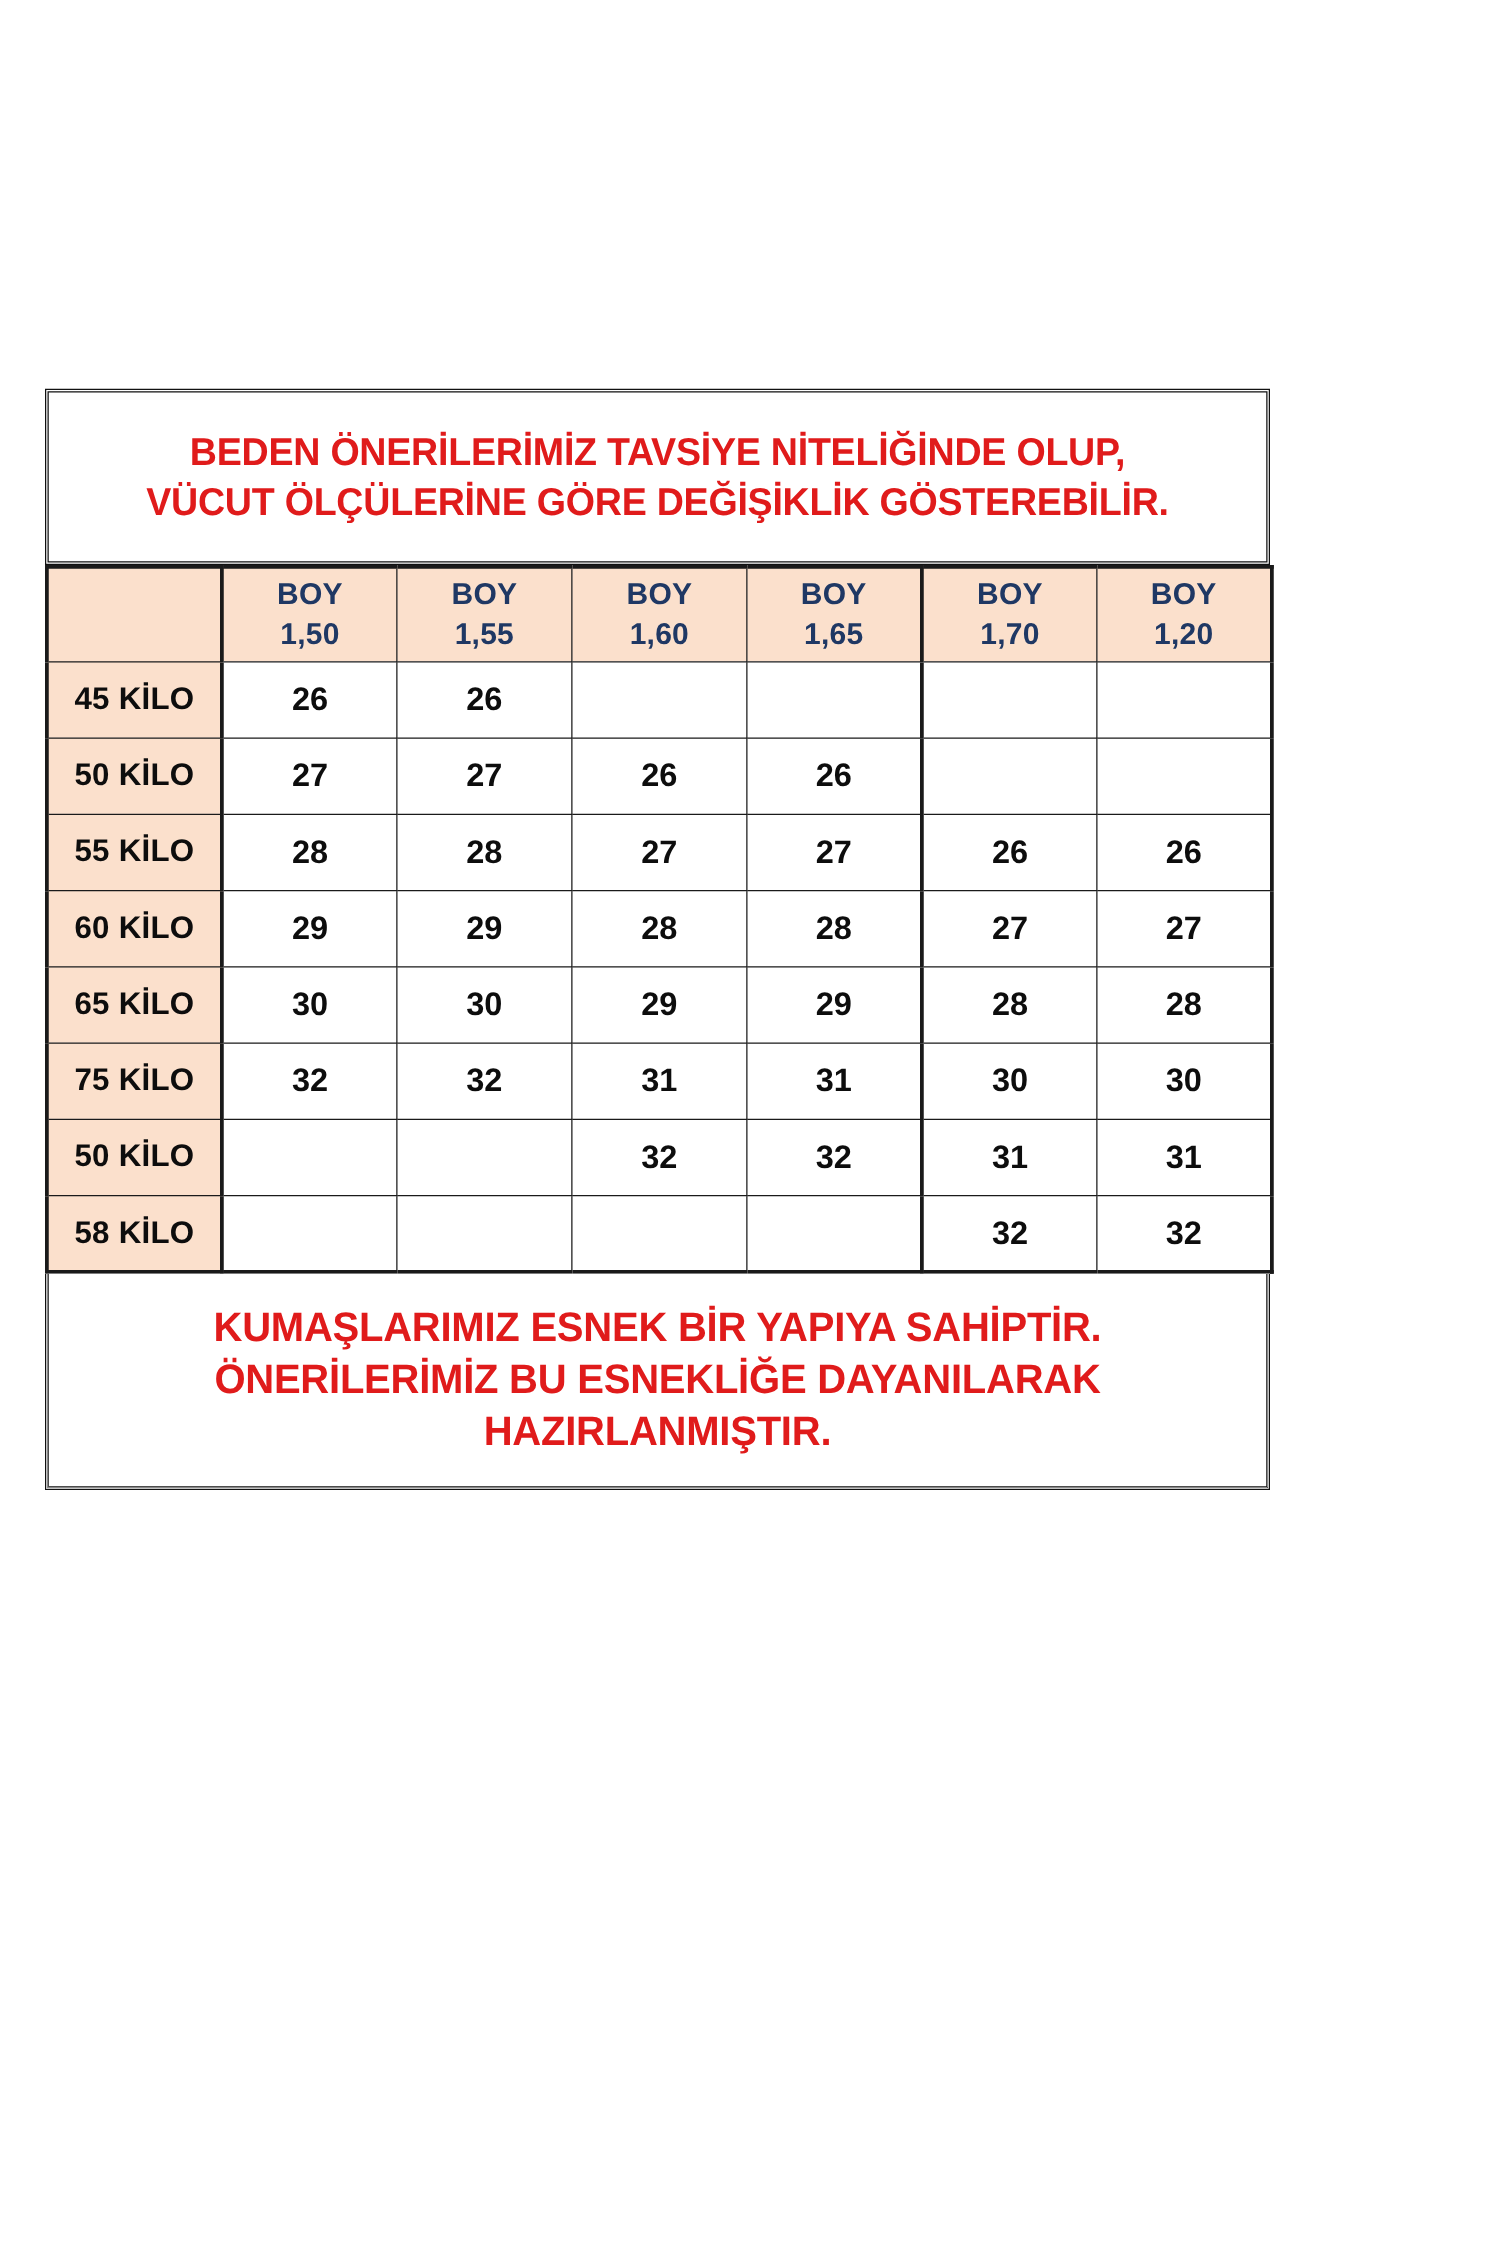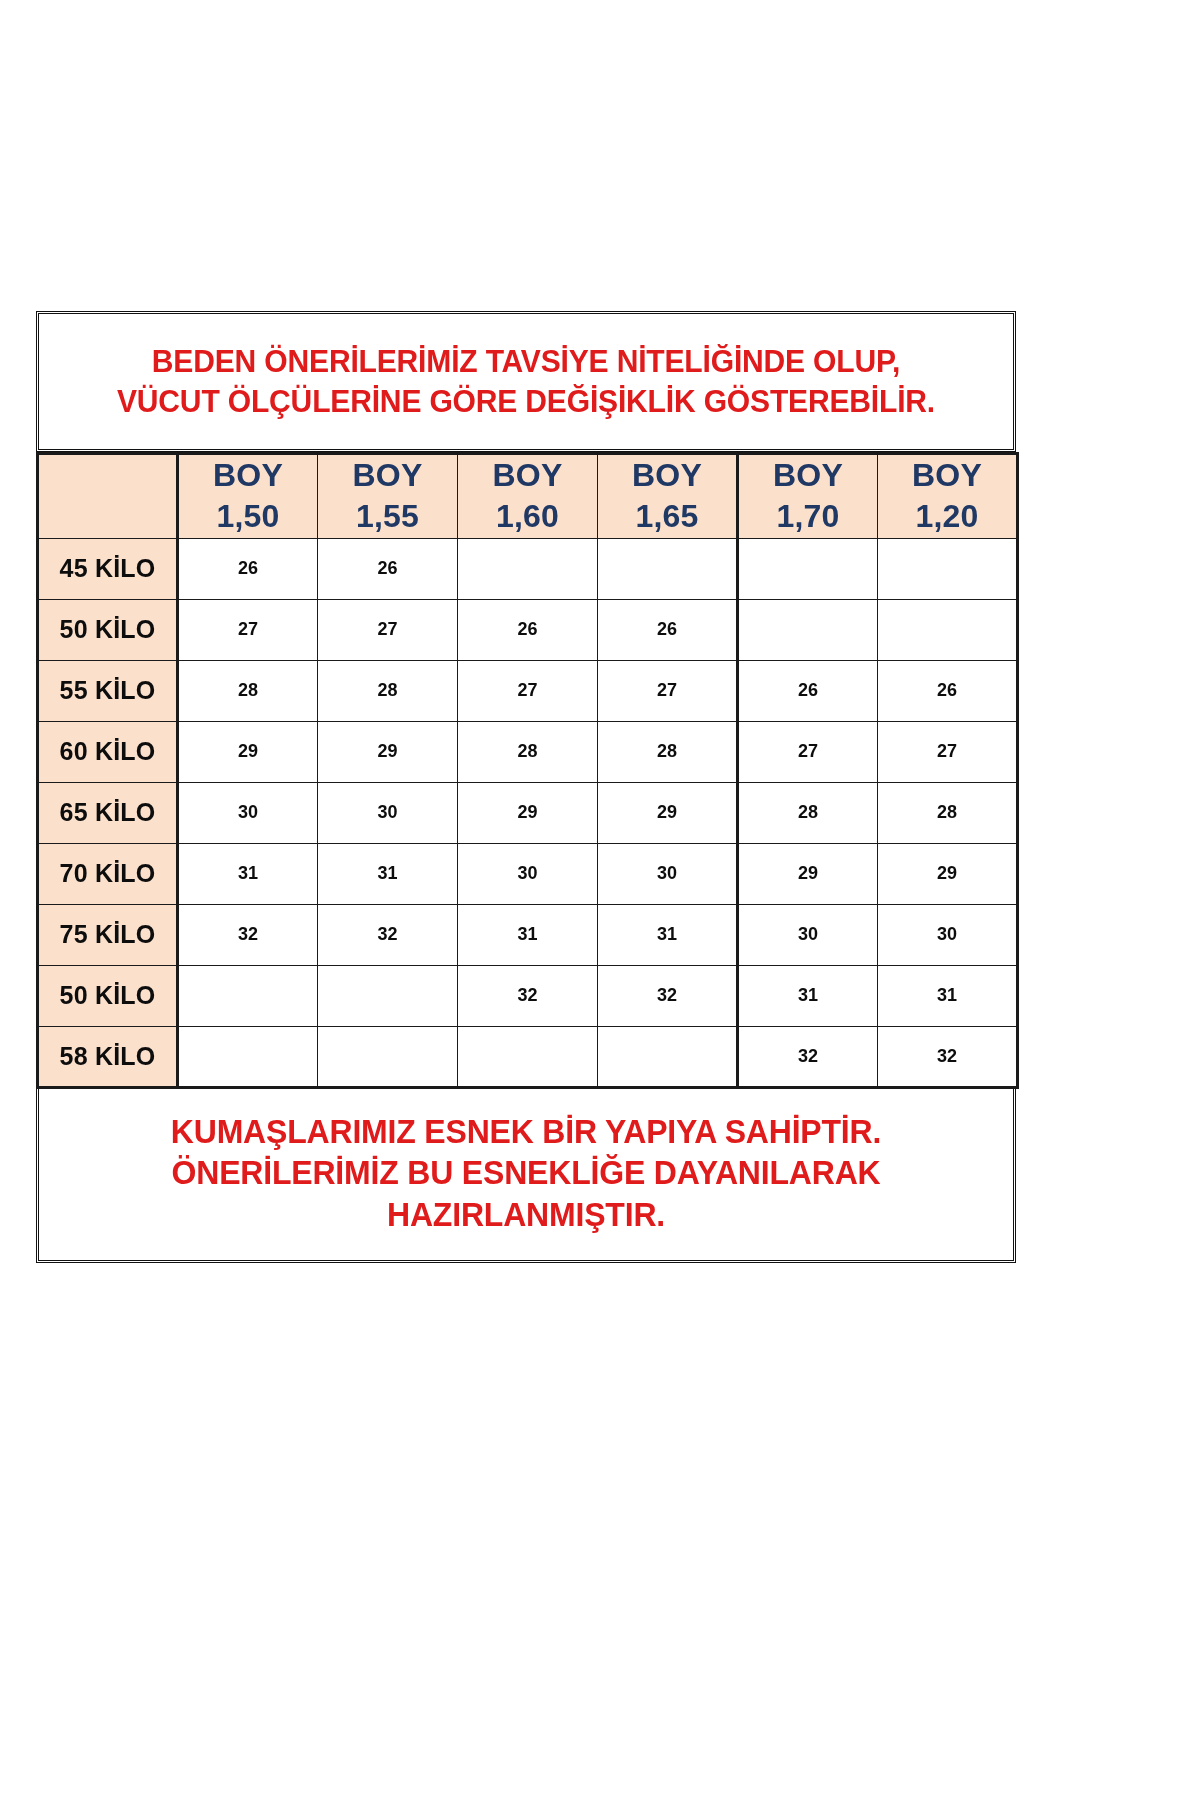--- a/index.html
+++ b/index.html
@@ -77,21 +77,21 @@
 
   
   col.c-label { width: 140px; }
   col.c-data  { width: 140px; }
 
   
   thead th {
     background: #FBE0CC;
     color: #1F3864;
     font-weight: bold;
-    font-size: 32px;
+    font-size: 24px;
     height: 76px;
     line-height: 1.30;
     letter-spacing: 0.2px;
   }
   thead th.corner {
     background: #FBE0CC;
   }
   thead th .hl {
     display: block;
   }
@@ -102,21 +102,21 @@
     background: #FBE0CC;
     color: #0d0d0d;
     font-weight: bold;
     font-size: 25px;
     letter-spacing: 0.2px;
   }
   tbody td.val {
     background: #ffffff;
     color: #0d0d0d;
     font-weight: bold;
-    font-size: 18px;
+    font-size: 26px;
   }
 
   
   .thick-right { border-right-width: 3.5px !important; }
   
   .label-right { border-right-width: 3px !important; margin-top: 44px; }
   
   .tbl-left  { border-left-width: 3px !important; }
   .tbl-right { border-right-width: 3px !important; }
   tbody tr:last-child td { border-bottom-width: 3px !important; }
@@ -212,29 +212,20 @@
         <tr>
           <td class="row-label tbl-left label-right">65 KİLO</td>
           <td class="val">30</td>
           <td class="val">30</td>
           <td class="val">29</td>
           <td class="val thick-right">29</td>
           <td class="val">28</td>
           <td class="val tbl-right">28</td>
         </tr>
         <tr>
-          <td class="row-label tbl-left label-right">70 KİLO</td>
-          <td class="val">31</td>
-          <td class="val">31</td>
-          <td class="val">30</td>
-          <td class="val thick-right">30</td>
-          <td class="val">29</td>
-          <td class="val tbl-right">29</td>
-        </tr>
-        <tr>
           <td class="row-label tbl-left label-right">75 KİLO</td>
           <td class="val">32</td>
           <td class="val">32</td>
           <td class="val">31</td>
           <td class="val thick-right">31</td>
           <td class="val">30</td>
           <td class="val tbl-right">30</td>
         </tr>
         <tr>
           <td class="row-label tbl-left label-right">50 KİLO</td>

